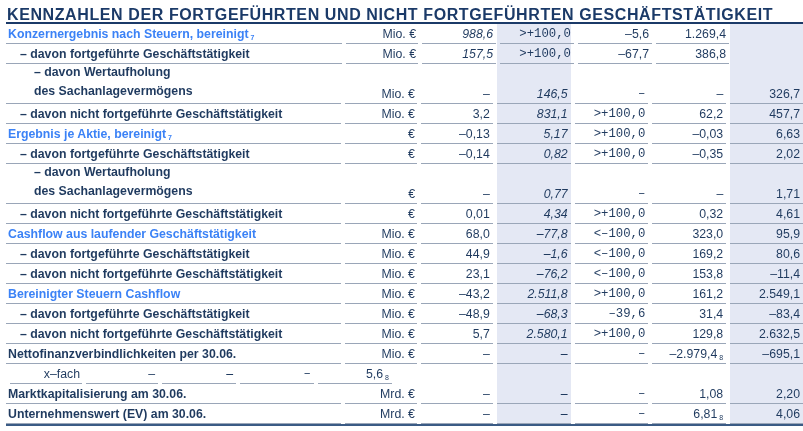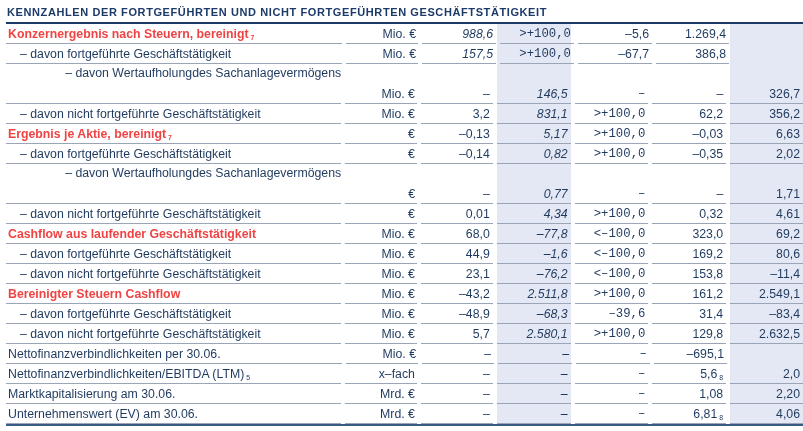--- a/index.html
+++ b/index.html
@@ -1,52 +1,52 @@
 <!DOCTYPE html>
 <html><head>
 <meta charset="utf-8">
 <style>
   * { box-sizing: border-box; margin: 0; padding: 0; }
   html, body { width: 803px; height: 431px; background: #ffffff; overflow: hidden; }
   body { font-family: "Liberation Sans", "DejaVu Sans", sans-serif; color: #1f3a5f; position: relative; }
   .title {
     position: absolute; left: 7px; top: 6px;
-    font-size: 11px; font-weight: bold; letter-spacing: 0.6px; color: #1b3a68;
+    font-size: 16px; font-weight: bold; letter-spacing: 0.6px; color: #1b3a68;
   }
   .title-rule {
     position: absolute; left: 6px; right: 0; top: 22px; height: 2px; background: #1b3a68;
   }
   .bottom-rule {
     position: absolute; left: 6px; right: 0; top: 424px; height: 2px; background: #3a5b85;
   }
   .shade {
     position: absolute; top: 24px; height: 400px; background: #e4e8f4;
   }
   .table { position: absolute; left: 6px; top: 24px; width: 797px; }
   .row { position: relative; display: flex; height: 20px; align-items: flex-end; }
   .row.tall { height: 40px; }
   .cell {
     position: relative; height: 100%; display: flex; align-items: flex-end;
     font-size: 12.3px; color: #1f3a5f; padding-bottom: 3px; white-space: nowrap;
   }
   .cell::after {
     content: ""; position: absolute; left: 0; right: 0; bottom: 0; height: 1px; background: #9aa6b8;
   }
-  .c-label { width: 336px; padding-left: 2px; }
+  .c-label { width: 336px; padding-left: 2px; font-weight: bold; }
   .c-unit { width: 72px; justify-content: flex-end; padding-right: 2px; margin-left: 4px; margin-top: 36px; }
   .c-num { justify-content: flex-end; padding-right: 3px; margin-left: 4px; }
   .c1 { width: 72px; }
   .c2 { width: 74px; font-style: italic; }
   .c3 { width: 74px; font-family: Liberation Mono, monospace; }
   .c4 { width: 74px; text-align: center; }
   .c5 { width: 73px; }
-  .bold { font-weight: bold; color: #ef4444; }
+  .bold { font-weight: bold; color: #3b82f6; }
   .ind1 { padding-left: 14px; }
   .ind2 { padding-left: 28px; }
-  .label-two { flex-direction: row; align-items: flex-start; justify-content: flex-end; }
+  .label-two { flex-direction: column; align-items: flex-start; justify-content: flex-end; }
   .label-two span { display: block; line-height: 19px; }
   sup { font-size: 7px; vertical-align: 5px; margin-left: 2px; }
 </style>
 </head>
 <body>
 
 <div class="title">KENNZAHLEN DER FORTGEFÜHRTEN UND NICHT FORTGEFÜHRTEN GESCHÄFTSTÄTIGKEIT</div>
 <div class="title-rule"></div>
 <div class="shade" style="left:497px;width:74px;"></div>
 <div class="shade" style="left:730px;width:73px;"></div>
@@ -122,21 +122,21 @@
       <div class="cell c-num c2">
         <span>831,1</span>
       </div>
       <div class="cell c-num c3">
         <span>&gt;+100,0</span>
       </div>
       <div class="cell c-num c4">
         <span>62,2</span>
       </div>
       <div class="cell c-num c5">
-        <span>356,2</span>
+        <span>457,7</span>
       </div>
     </div>
     <div class="row">
       <div class="cell c-label bold">
         <span>Ergebnis je Aktie, bereinigt</span>
         <sup>7</sup>
       </div>
       <div class="cell c-unit">€</div>
       <div class="cell c-num c1">
         <span>–0,13</span>
@@ -229,21 +229,21 @@
       <div class="cell c-num c2">
         <span>–77,8</span>
       </div>
       <div class="cell c-num c3">
         <span>&lt;–100,0</span>
       </div>
       <div class="cell c-num c4">
         <span>323,0</span>
       </div>
       <div class="cell c-num c5">
-        <span>69,2</span>
+        <span>95,9</span>
       </div>
     </div>
     <div class="row">
       <div class="cell c-label ind1">
         <span>– davon fortgeführte Geschäftstätigkeit</span>
       </div>
       <div class="cell c-unit">Mio. €</div>
       <div class="cell c-num c1">
         <span>44,9</span>
       </div>
@@ -351,45 +351,42 @@
       <div class="cell c-unit">Mio. €</div>
       <div class="cell c-num c1">
         <span>–</span>
       </div>
       <div class="cell c-num c2">
         <span>–</span>
       </div>
       <div class="cell c-num c3">
         <span>–</span>
       </div>
+      <div class="cell c-num c4">
+        <span>–2.979,4</span>
+        <sup>8</sup>
+      </div>
       <div class="cell c-num c5">
         <span>–695,1</span>
       </div>
     </div>
     <div class="row">
-      <div class="cell c-label">
-        <span>Nettofinanzverbindlichkeiten/EBITDA (LTM)</span>
-        <sup>5</sup>
-      </div>
       <div class="cell c-unit">x–fach</div>
       <div class="cell c-num c1">
         <span>–</span>
       </div>
       <div class="cell c-num c2">
         <span>–</span>
       </div>
       <div class="cell c-num c3">
         <span>–</span>
       </div>
       <div class="cell c-num c4">
         <span>5,6</span>
         <sup>8</sup>
-      </div>
-      <div class="cell c-num c5">
-        <span>2,0</span>
       </div>
     </div>
     <div class="row">
       <div class="cell c-label">
         <span>Marktkapitalisierung am 30.06.</span>
       </div>
       <div class="cell c-unit">Mrd. €</div>
       <div class="cell c-num c1">
         <span>–</span>
       </div>

